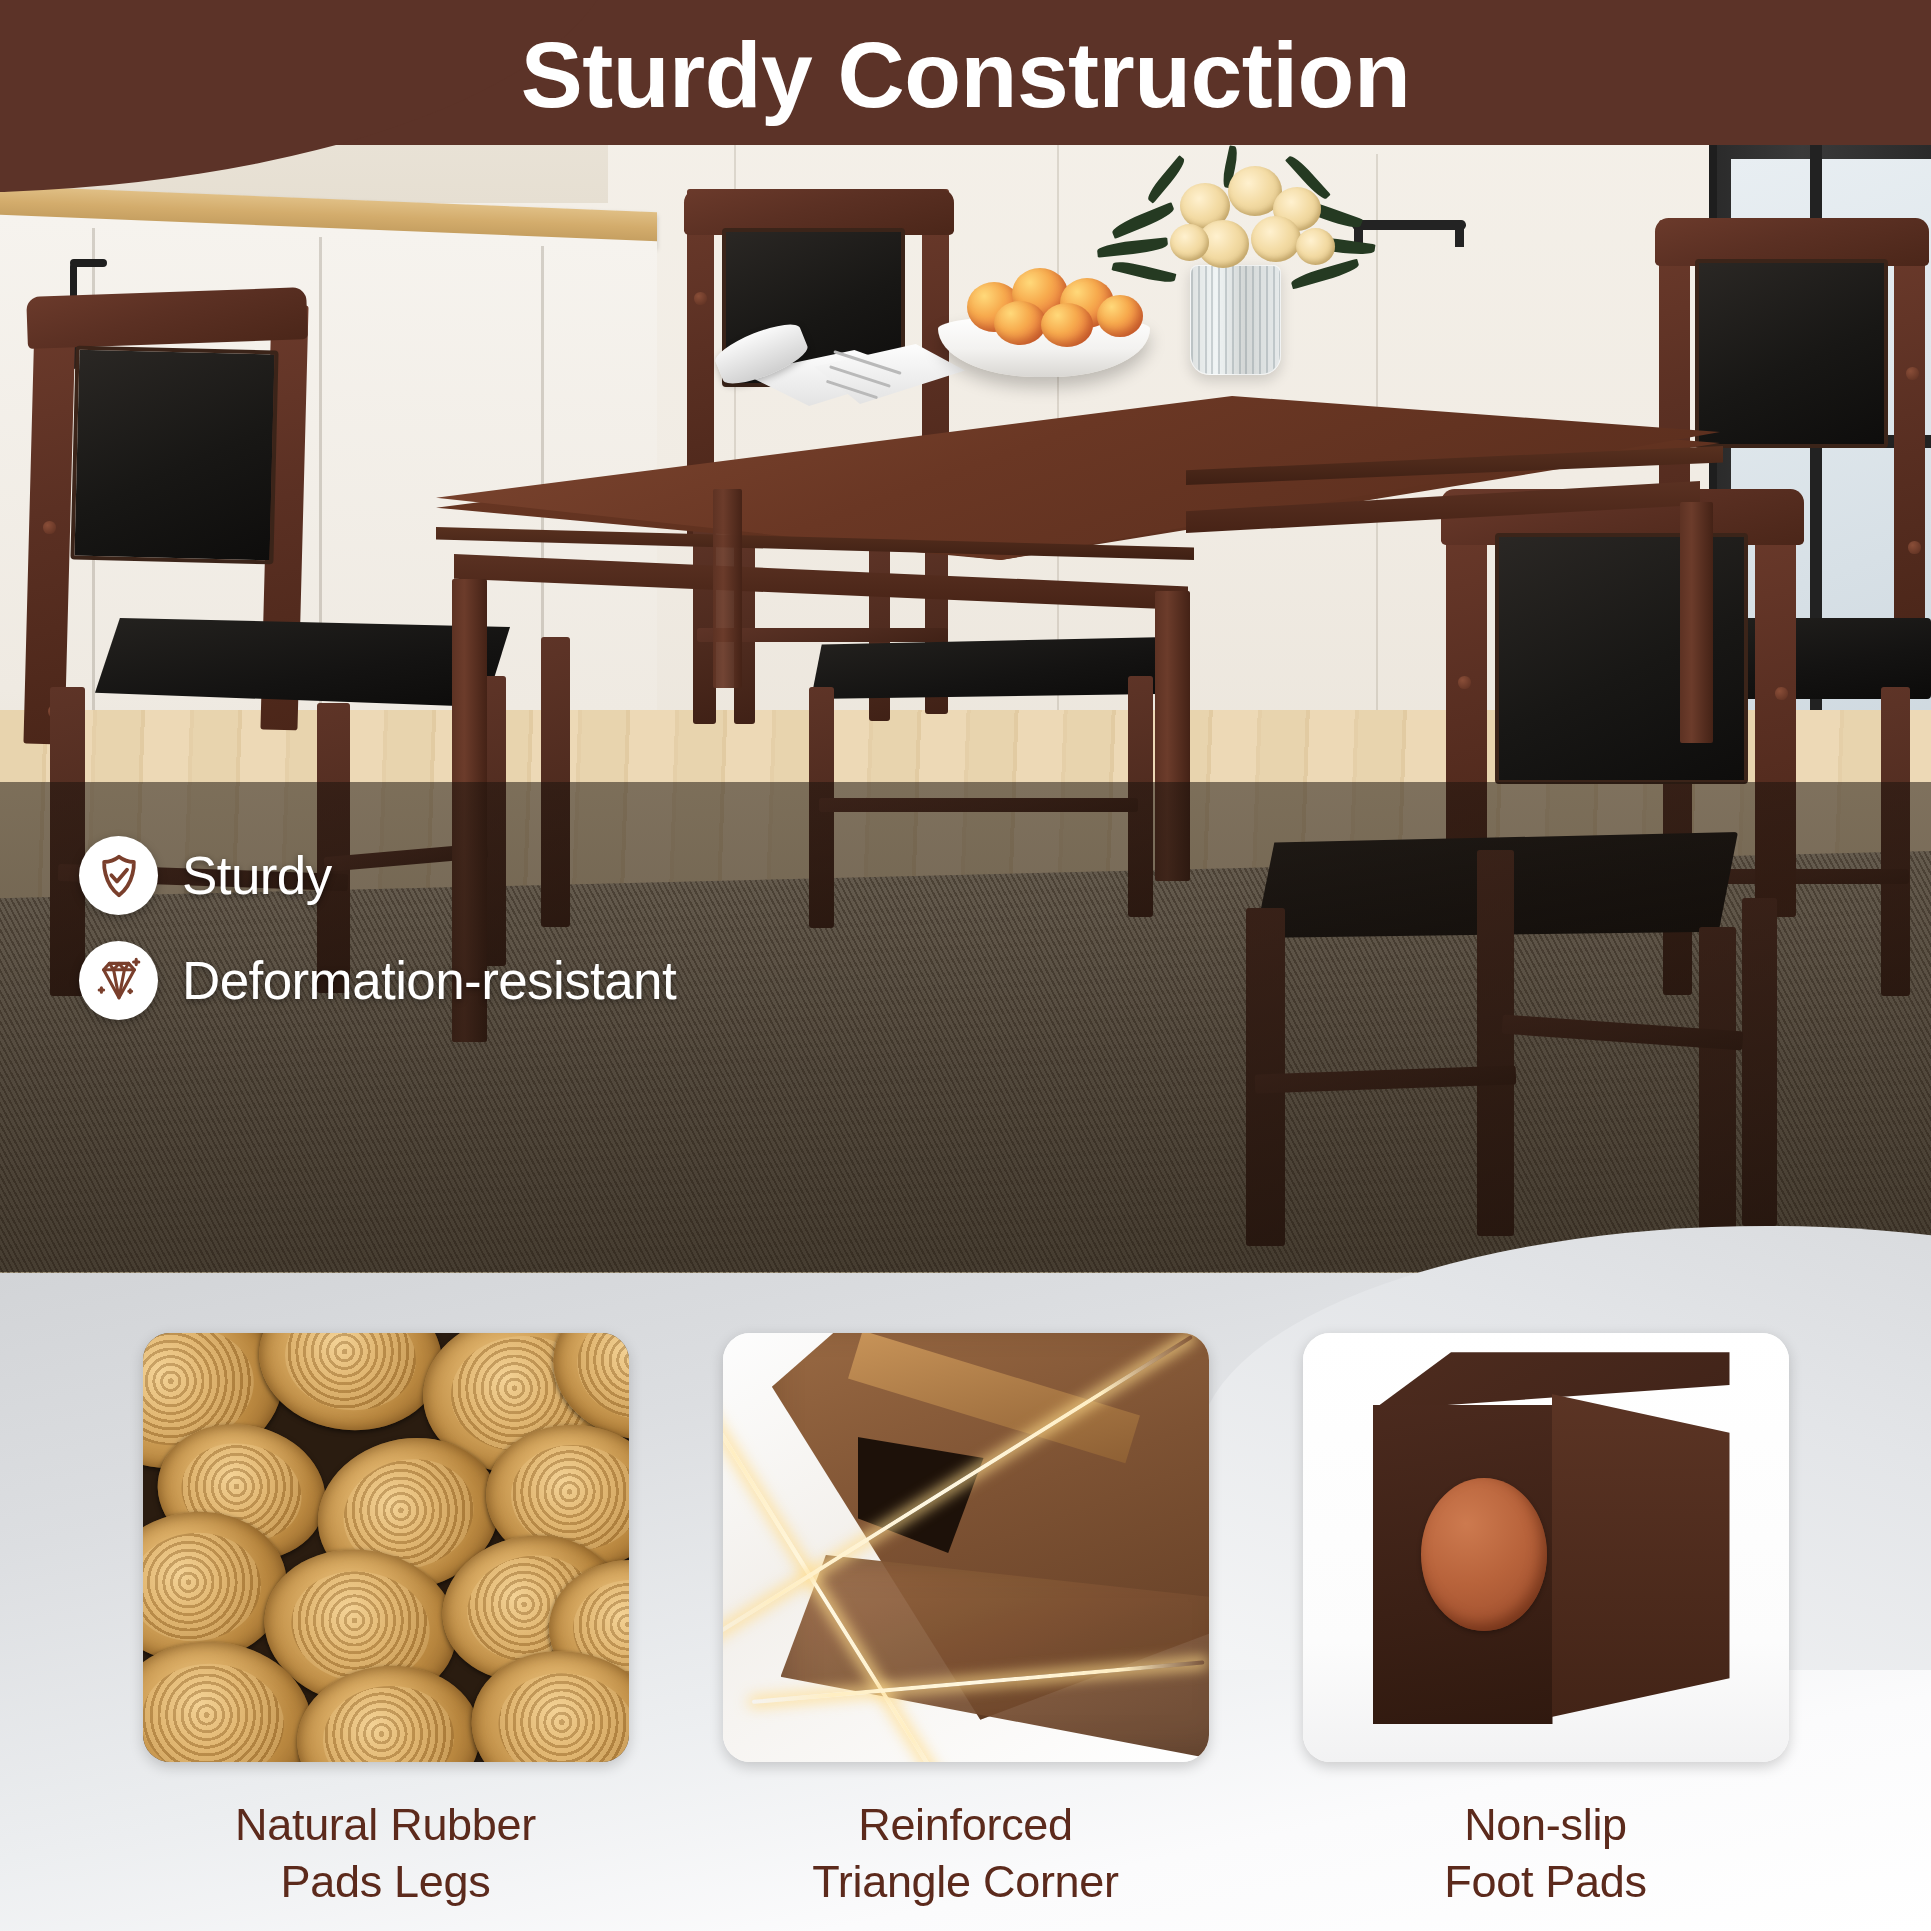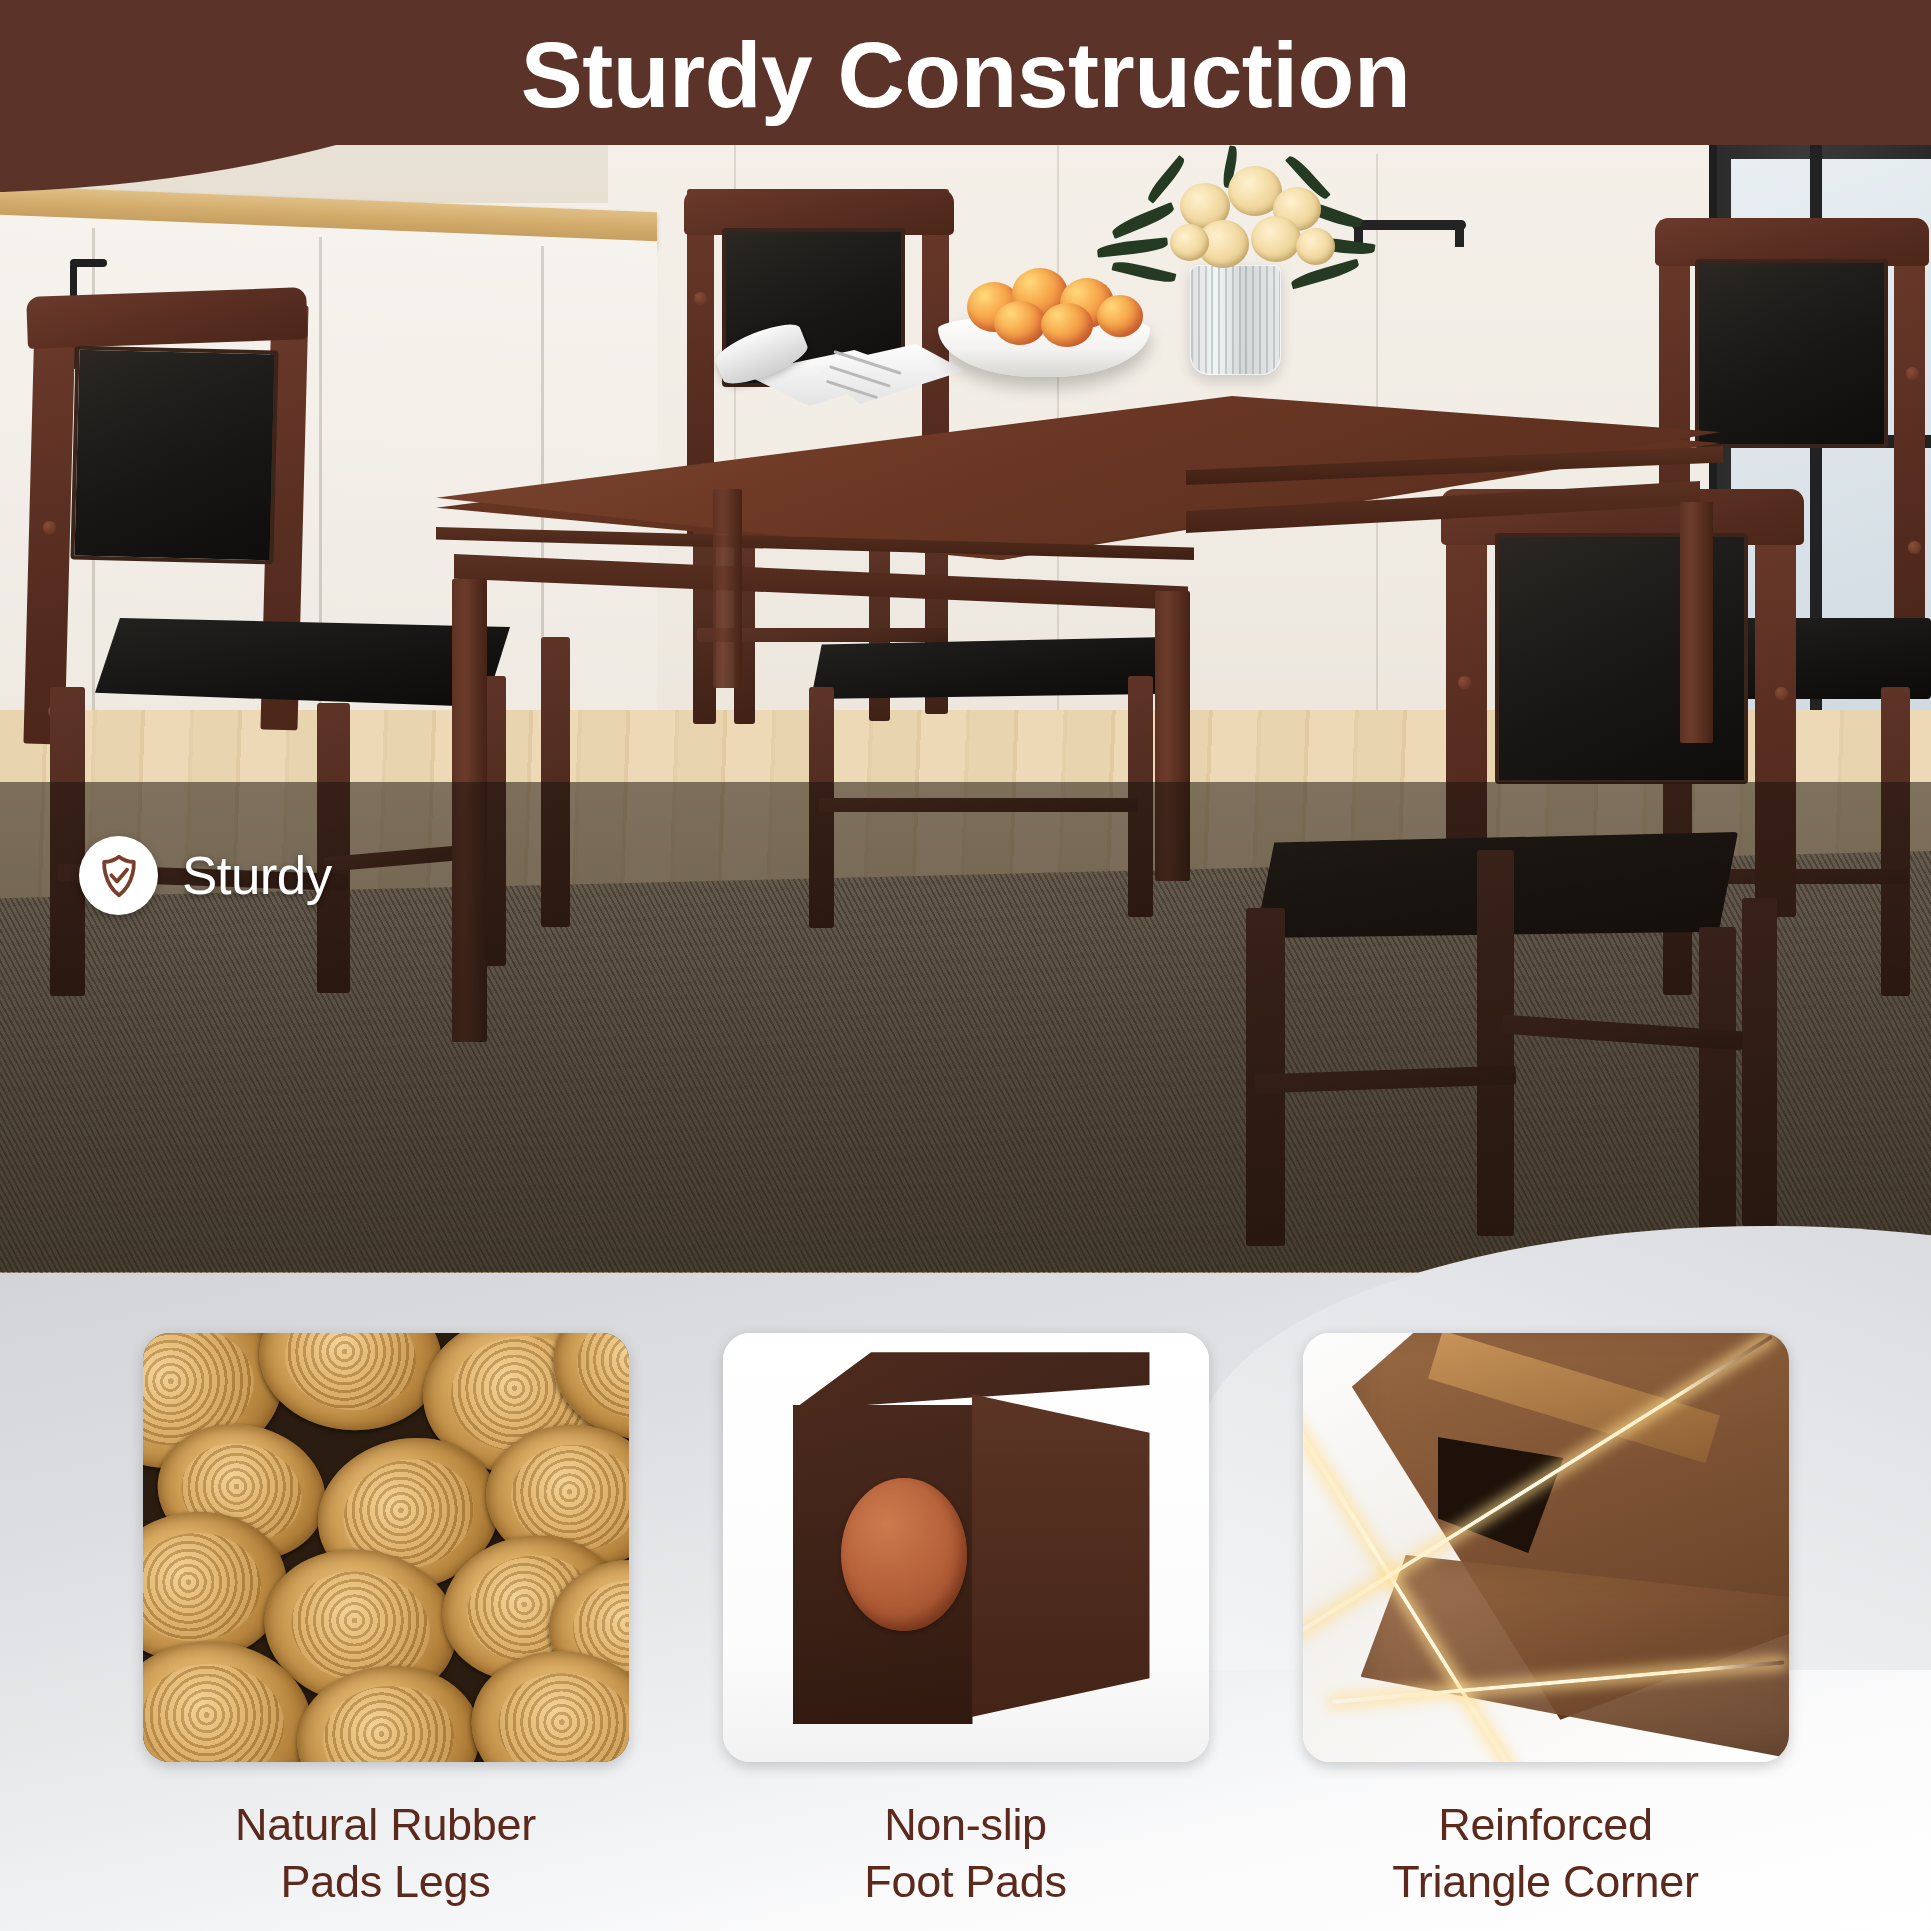--- a/index.html
+++ b/index.html
@@ -336,20 +336,34 @@
     <div class="feat">
       <div class="feat-icon">
         <svg viewBox="0 0 24 24" fill="none" stroke="#7a3f2c" stroke-width="1.9" stroke-linecap="round" stroke-linejoin="round">
           <path d="M12 2.4 C12 2.4 8.6 5 4.6 5 C4.6 5 3.9 15.4 12 21.6 C20.1 15.4 19.4 5 19.4 5 C15.4 5 12 2.4 12 2.4 Z"></path>
           <path d="M8.2 11.6 L11 14.7 L16 8.9"></path>
         </svg>
       </div>
       <div class="feat-label">Sturdy</div>
     </div>
 
+    <div class="feat">
+      <div class="feat-icon">
+        <svg viewBox="0 0 24 24" fill="none" stroke="#7a3f2c" stroke-width="1.55" stroke-linecap="round" stroke-linejoin="round">
+          <path d="M4.3 6.4 L19.7 6.4 L12 20.4 Z"></path>
+          <path d="M4.3 6.4 L7.2 3.2 L16.8 3.2 L19.7 6.4"></path>
+          <path d="M7.2 3.2 L9.3 6.4 L12 3.2 L14.7 6.4 L16.8 3.2"></path>
+          <path d="M9.3 6.4 L12 20.4 L14.7 6.4"></path>
+          <path d="M20.6 1.2 v2.6 M19.3 2.5 h2.6"></path>
+          <path d="M3.2 15.4 v2.2 M2.1 16.5 h2.2"></path>
+          <path d="M17.6 16.4 v1.4 M16.9 17.1 h1.4"></path>
+        </svg>
+      </div>
+      <div class="feat-label">Deformation-resistant</div>
+    </div>
 
 
   </div>
 
   <div class="bottom"></div>
   <div class="bottom-swoop"></div>
 
   <div class="cards">
 
     <div class="card">
@@ -372,52 +386,52 @@
         </div>
       </div>
       <div class="card-cap">
         <div>Natural Rubber</div>
         <div>Pads Legs</div>
       </div>
     </div>
 
     <div class="card">
       <div class="card-img">
-        <div class="cube-wrap">
-          <div class="cube-top" style="left:70px; top:19.3px; width:357px; height:126px;"></div>
-          <div class="cube-left" style="left:70px; top:72px; width:180px; height:319px;
-               clip-path:polygon(0% 0%, 100% -12%, 100% 100%, 0% 112%);"></div>
-          <div class="cube-right" style="left:249px; top:61px; width:178px; height:323px;
-               clip-path:polygon(0% 0%, 100% 12%, 100% 88%, 0% 100%);"></div>
-          <div class="pad" style="left:118px; top:145px; width:126px; height:153px;"></div>
-        </div>
-      </div>
-      <div class="card-cap">
-        <div>Non-slip</div>
-        <div>Foot Pads</div>
-      </div>
-    </div>
-
-    <div class="card">
-      <div class="card-img">
         <div class="corner-wrap">
           <div class="corner-body" style="left:39px; top:-19.3px; width:521px; height:406px;
                clip-path:polygon(18% 0%, 100% 0%, 100% 72%, 42% 100%, 2% 18%);"></div>
           <div class="corner-brace" style="left:126px; top:39px; width:290px; height:50px; transform:rotate(17deg);"></div>
           <div class="corner-slot" style="left:135px; top:104px; width:126px; height:116px;
                clip-path:polygon(0% 0%, 100% 18%, 72% 100%, 0% 70%);"></div>
           <div class="corner-body" style="left:58px; top:222px; width:454px; height:203px;
                clip-path:polygon(10% 0%, 100% 22%, 94% 100%, 0% 60%); opacity:.92;"></div>
           <div class="glow" style="left:-39px; top:39px;  width:521px; transform:rotate(58deg); transform-origin:left center;"></div>
           <div class="glow" style="left:-39px; top:319px; width:599px; transform:rotate(-32deg); transform-origin:left center;"></div>
           <div class="glow" style="left:29px;  top:367px; width:454px; transform:rotate(-5deg); transform-origin:left center;"></div>
         </div>
       </div>
       <div class="card-cap">
         <div>Reinforced</div>
         <div>Triangle Corner</div>
       </div>
     </div>
 
+    <div class="card">
+      <div class="card-img">
+        <div class="cube-wrap">
+          <div class="cube-top" style="left:70px; top:19.3px; width:357px; height:126px;"></div>
+          <div class="cube-left" style="left:70px; top:72px; width:180px; height:319px;
+               clip-path:polygon(0% 0%, 100% -12%, 100% 100%, 0% 112%);"></div>
+          <div class="cube-right" style="left:249px; top:61px; width:178px; height:323px;
+               clip-path:polygon(0% 0%, 100% 12%, 100% 88%, 0% 100%);"></div>
+          <div class="pad" style="left:118px; top:145px; width:126px; height:153px;"></div>
+        </div>
+      </div>
+      <div class="card-cap">
+        <div>Non-slip</div>
+        <div>Foot Pads</div>
+      </div>
+    </div>
+
   </div>
 
 </div>
 
 
 </body></html>

